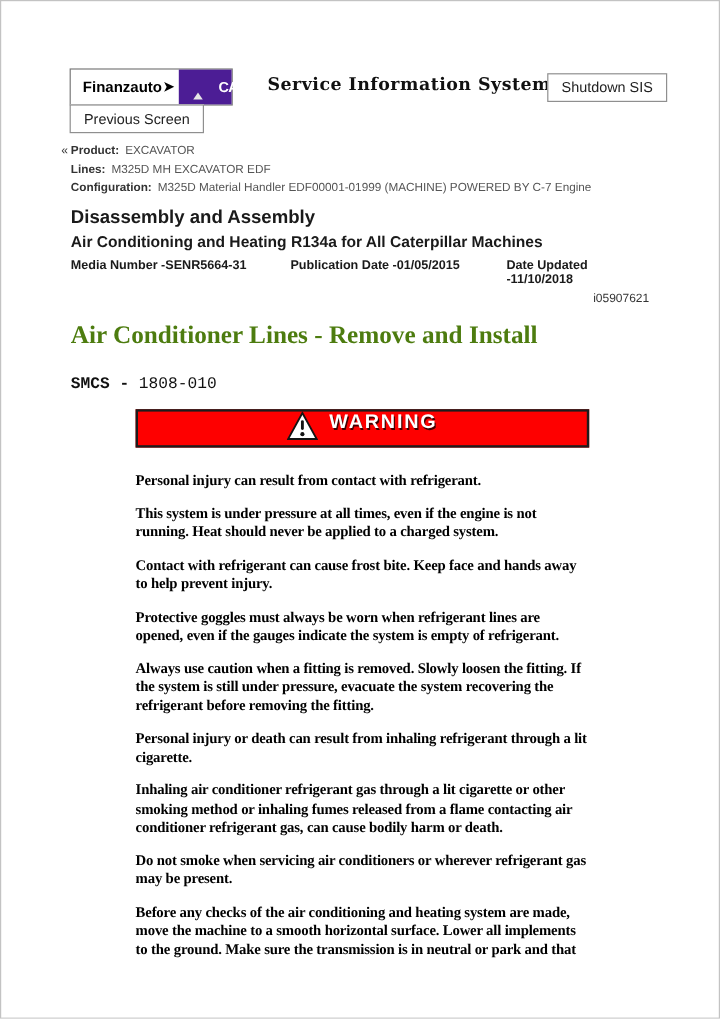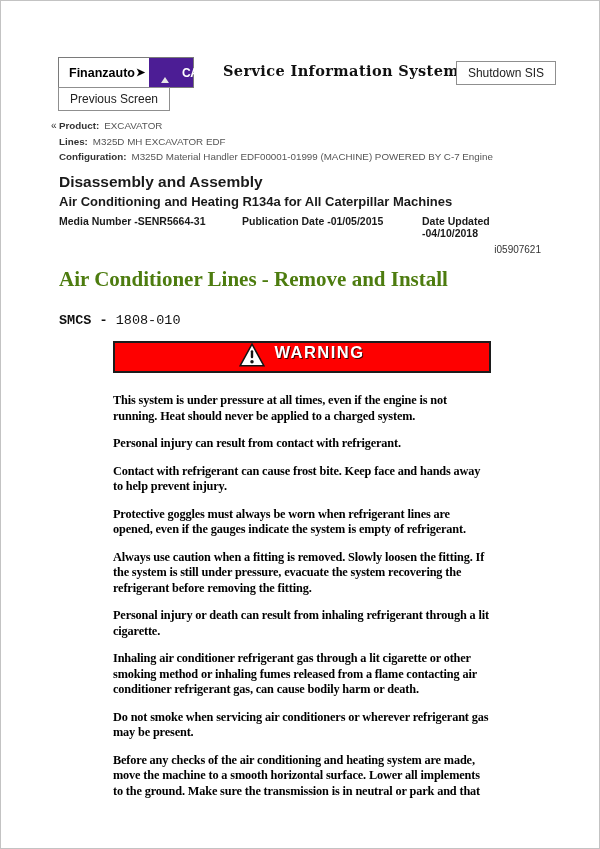--- a/index.html
+++ b/index.html
@@ -133,21 +133,21 @@
       <span class="val">M325D Material Handler EDF00001-01999 (MACHINE) POWERED BY C-7 Engine</span>
     </div>
   </div>
 
   <div class="doc-head">
     <div class="doc-title">Disassembly and Assembly</div>
     <div class="doc-subtitle">Air Conditioning and Heating R134a for All Caterpillar Machines</div>
     <div class="media-row">
       <span class="m1">Media Number -SENR5664-31</span>
       <span class="m2">Publication Date -01/05/2015</span>
-      <span class="m3">Date Updated -04/10/2018</span>
+      <span class="m3">Date Updated -11/10/2018</span>
     </div>
   </div>
 
   <div class="doc-id">i05907621</div>
 
   <h1 class="main-title">Air Conditioner Lines - Remove and Install</h1>
 
   <div class="smcs">
     <span class="smcs-lbl">SMCS -</span><span> 1808-010</span>
   </div>
@@ -155,22 +155,22 @@
   <div class="warning-block">
     <div class="warning-banner">
       <svg class="warn-icon" width="26" height="24" viewBox="0 0 24 22" aria-hidden="true">
         <polygon points="12,1 23,21 1,21" fill="#ffffff" stroke="#141414" stroke-width="1.4"></polygon>
         <rect x="10.9" y="6.5" width="2.2" height="7.5" rx="1.1" fill="#141414"></rect>
         <circle cx="12" cy="17.3" r="1.6" fill="#141414"></circle>
       </svg>
       <span class="wtxt">WARNING</span>
     </div>
     <div class="warning-paras">
+      <p>Personal injury can result from contact with refrigerant.</p>
       <p>This system is under pressure at all times, even if the engine is not running. Heat should never be applied to a charged system.</p>
-      <p>Personal injury can result from contact with refrigerant.</p>
       <p>Contact with refrigerant can cause frost bite. Keep face and hands away to help prevent injury.</p>
       <p>Protective goggles must always be worn when refrigerant lines are opened, even if the gauges indicate the system is empty of refrigerant.</p>
       <p>Always use caution when a fitting is removed. Slowly loosen the fitting. If the system is still under pressure, evacuate the system recovering the refrigerant before removing the fitting.</p>
       <p>Personal injury or death can result from inhaling refrigerant through a lit cigarette.</p>
       <p>Inhaling air conditioner refrigerant gas through a lit cigarette or other smoking method or inhaling fumes released from a flame contacting air conditioner refrigerant gas, can cause bodily harm or death.</p>
       <p>Do not smoke when servicing air conditioners or wherever refrigerant gas may be present.</p>
       <p>Before any checks of the air conditioning and heating system are made, move the machine to a smooth horizontal surface. Lower all implements to the ground. Make sure the transmission is in neutral or park and that</p>
     </div>
   </div>
 

